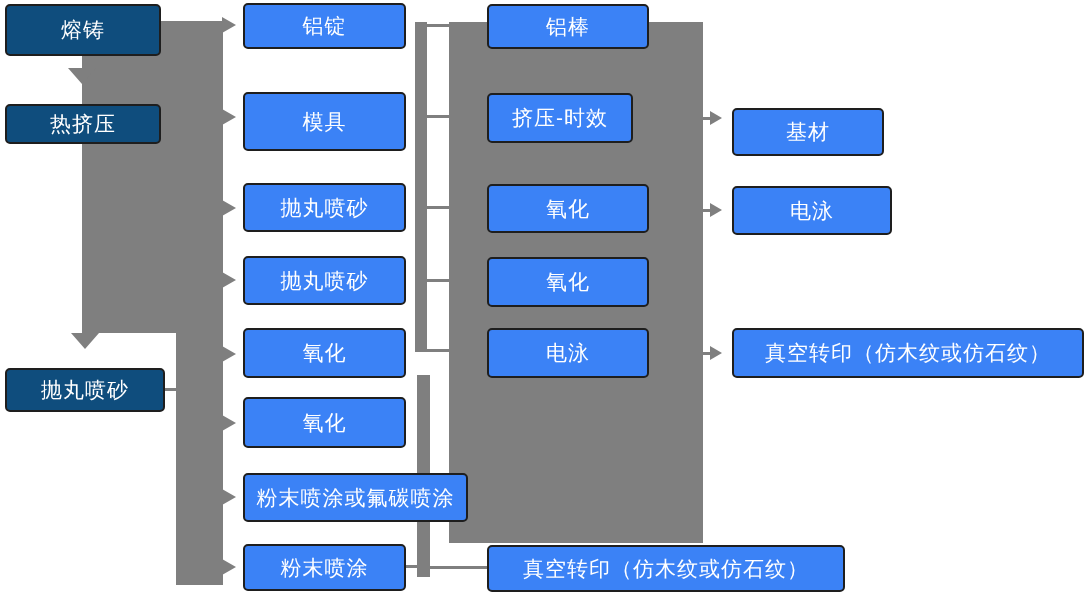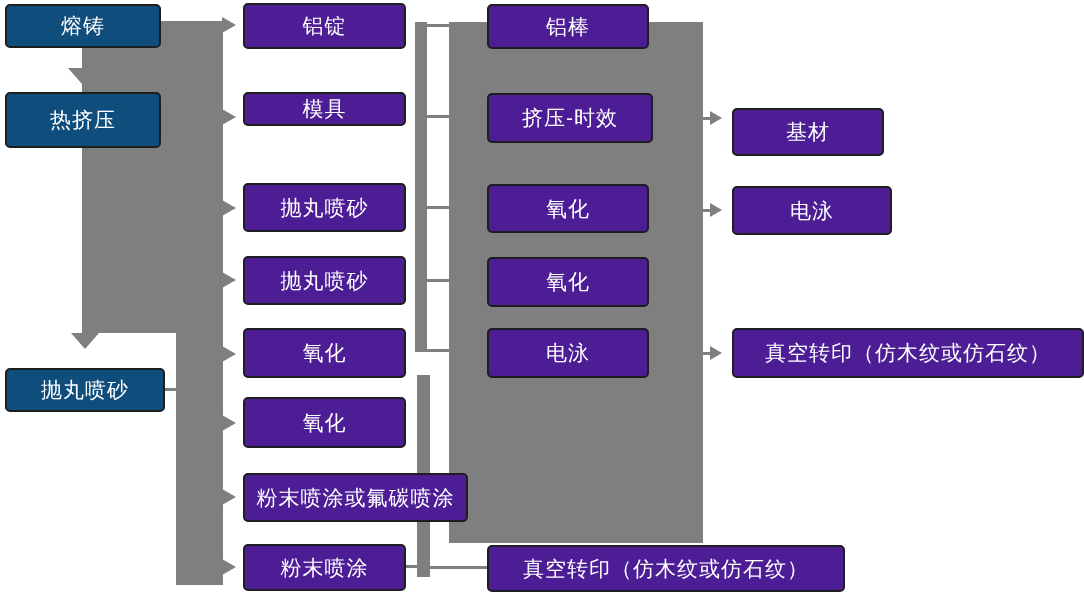--- a/index.html
+++ b/index.html
@@ -19,21 +19,21 @@
   .node{
     position:absolute;box-sizing:border-box;
     border:2px solid #1e1e1e;border-radius:5px;
     display:flex;align-items:center;justify-content:center;
     color:#ffffff;font-size:21px;letter-spacing:1px;white-space:nowrap;
   }
   .node::before{
     content:"";position:absolute;inset:-2px;border-radius:6px;
     background:var(--bk);transform:rotate(-1.3deg);z-index:-1;
   }
-  .node.blue{background:#4c1d95;text-align:center;--bk:#1e8cd8;}
+  .node.blue{background:#3b82f6;text-align:center;--bk:#1e8cd8;}
   .node.navy{background:#0f4d7d;--bk:#17659f;}
   .lbl{position:relative;}
 </style>
 </head>
 <body>
 
 <div class="stage">
 
   <div class="g" style="left:82px;top:21px;width:141px;height:312px"></div>
   <div class="g" style="left:176px;top:333px;width:47px;height:252px"></div>
@@ -64,34 +64,34 @@
 
   <div class="g" style="left:449px;top:22px;width:254px;height:521px"></div>
 
   <div class="g" style="left:703px;top:117px;width:8px;height:3px"></div>
   <div class="tri right small" style="left:710px;top:111px"></div>
   <div class="g" style="left:703px;top:209px;width:8px;height:3px"></div>
   <div class="tri right small" style="left:710px;top:203px"></div>
   <div class="g" style="left:703px;top:352px;width:8px;height:3px"></div>
   <div class="tri right small" style="left:710px;top:346px"></div>
 
-  <div class="node navy" style="left:5px;top:4px;width:156px;height:44px">
+  <div class="node navy" style="left:5px;top:4px;width:156px;height:52px">
     <span class="lbl">熔铸</span>
   </div>
-  <div class="node navy" style="left:5px;top:92px;width:156px;height:56px">
+  <div class="node navy" style="left:5px;top:104px;width:156px;height:40px">
     <span class="lbl">热挤压</span>
   </div>
   <div class="node navy" style="left:5px;top:368px;width:160px;height:44px">
     <span class="lbl">抛丸喷砂</span>
   </div>
 
   <div class="node blue" style="left:243px;top:3px;width:163px;height:46px">
     <span class="lbl">铝锭</span>
   </div>
-  <div class="node blue" style="left:243px;top:92px;width:163px;height:34px">
+  <div class="node blue" style="left:243px;top:92px;width:163px;height:59px">
     <span class="lbl">模具</span>
   </div>
   <div class="node blue" style="left:243px;top:183px;width:163px;height:49px">
     <span class="lbl">抛丸喷砂</span>
   </div>
   <div class="node blue" style="left:243px;top:256px;width:163px;height:49px">
     <span class="lbl">抛丸喷砂</span>
   </div>
   <div class="node blue" style="left:243px;top:328px;width:163px;height:50px">
     <span class="lbl">氧化</span>
@@ -102,21 +102,21 @@
   <div class="node blue" style="left:243px;top:473px;width:225px;height:49px">
     <span class="lbl">粉末喷涂或氟碳喷涂</span>
   </div>
   <div class="node blue" style="left:243px;top:544px;width:163px;height:47px">
     <span class="lbl">粉末喷涂</span>
   </div>
 
   <div class="node blue" style="left:487px;top:4px;width:162px;height:45px">
     <span class="lbl">铝棒</span>
   </div>
-  <div class="node blue" style="left:487px;top:93px;width:166px;height:50px">
+  <div class="node blue" style="left:487px;top:93px;width:146px;height:50px">
     <span class="lbl">挤压-时效</span>
   </div>
   <div class="node blue" style="left:487px;top:184px;width:162px;height:49px">
     <span class="lbl">氧化</span>
   </div>
   <div class="node blue" style="left:487px;top:257px;width:162px;height:50px">
     <span class="lbl">氧化</span>
   </div>
   <div class="node blue" style="left:487px;top:328px;width:162px;height:50px">
     <span class="lbl">电泳</span>

